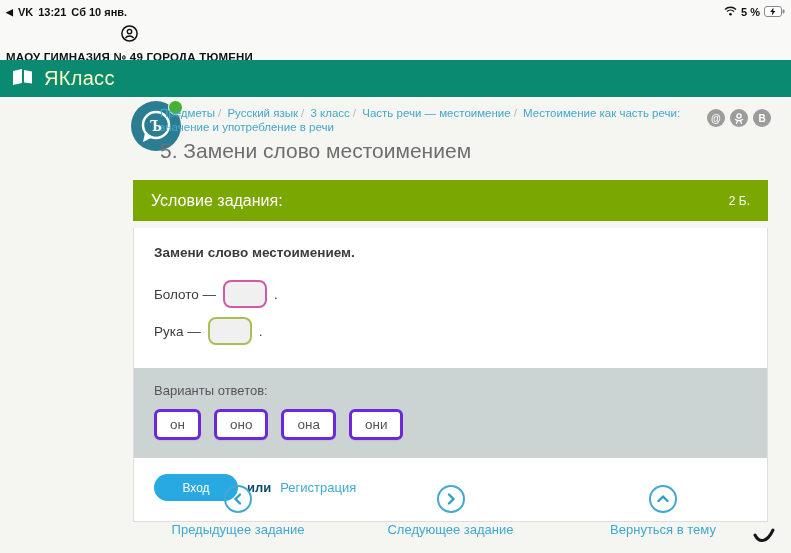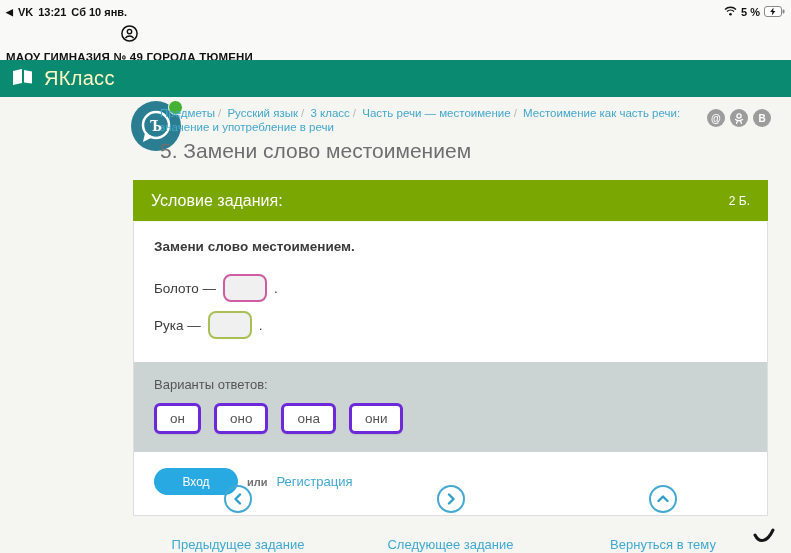--- a/index.html
+++ b/index.html
@@ -41,45 +41,45 @@
   .social-icon { width:18px; height:18px; border-radius:50%; background:#9c9c9c; color:#fff;
     display:flex; align-items:center; justify-content:center; font-size:10px; font-weight:bold; cursor:pointer; }
 
   
   .condition-bar { position:absolute; top:180px; left:133px; width:635px; height:41px; background:#7aa702;
     display:flex; justify-content:space-between; align-items:center; padding:0 18px; }
   .condition-bar .cond-label { color:#fff; font-size:16px; }
   .condition-bar .cond-points { color:#fff; font-size:12px; }
 
   
-  .task-panel { position:absolute; top:222px; left:133px; width:635px; background:#fff;
+  .task-panel { position:absolute; top:228px; left:133px; width:635px; background:#fff;
     border:1px solid #dedede; border-top:none; display:flex; flex-direction:column; }
   .panel-top { padding:17px 20px 14px 20px; }
   .instruction { font-size:13.5px; font-weight:bold; color:#3a3a3a; margin-bottom:20px; }
   .word-row { display:flex; align-items:center; gap:7px; font-size:13.5px; color:#3a3a3a; margin-bottom:9px; }
   .answer-box { width:44px; height:28px; border-radius:8px; background:#f1f0f1; border:2px solid #ccc; cursor:text; }
   .answer-box.pink { border-color:#ce5ba3; }
   .answer-box.green { border-color:#a9bf55; }
 
   .answers-section { background:#ccd4d3; padding:15px 5px 18px 20px; }
   .answers-label { font-size:13px; color:#555; margin-bottom:11px; }
   .answers-row { display:flex; gap:13px; }
   .answer-btn { background:#fff; border:3px solid #6d28d9; border-radius:6px; padding:5px 13px;
     font-size:13.5px; color:#555; font-family:"Liberation Sans", sans-serif; cursor:pointer;
     box-shadow:0 1px 1px rgba(0,0,0,.08); }
 
   .auth-row { padding:16px 20px 20px 20px; display:flex; align-items:center; gap:9px; }
   .login-btn { background:#29a9e2; color:#fff; border:none; border-radius:14px; width:84px; height:27px;
     font-size:12px; font-family:"Liberation Sans", sans-serif; cursor:pointer; }
-  .or-text { font-size:11px; font-weight:bold; color:#737373; }
+  .or-text { font-size:13px; font-weight:bold; color:#0c4a6e; }
   .register-link { font-size:13px; color:#3fa9d0; text-decoration:none; cursor:pointer; }
 
   
   .footer-nav { position:absolute; top:485px; left:133px; width:635px; display:flex; justify-content:space-between; }
-  .nav-item { width:210px; display:flex; flex-direction:column; align-items:center; gap:24px; cursor:pointer; }
+  .nav-item { width:210px; display:flex; flex-direction:column; align-items:center; gap:9px; cursor:pointer; }
   .nav-circle { width:28px; height:28px; border-radius:50%; border:2px solid #44a9d2;
     display:flex; align-items:center; justify-content:center; }
   .nav-label { font-size:13px; color:#3fa9d0; }
 
   .pen-mark { position:absolute; left:752px; top:527px; }
 </style>
 </head>
 <body>
 
 <div class="screen">

